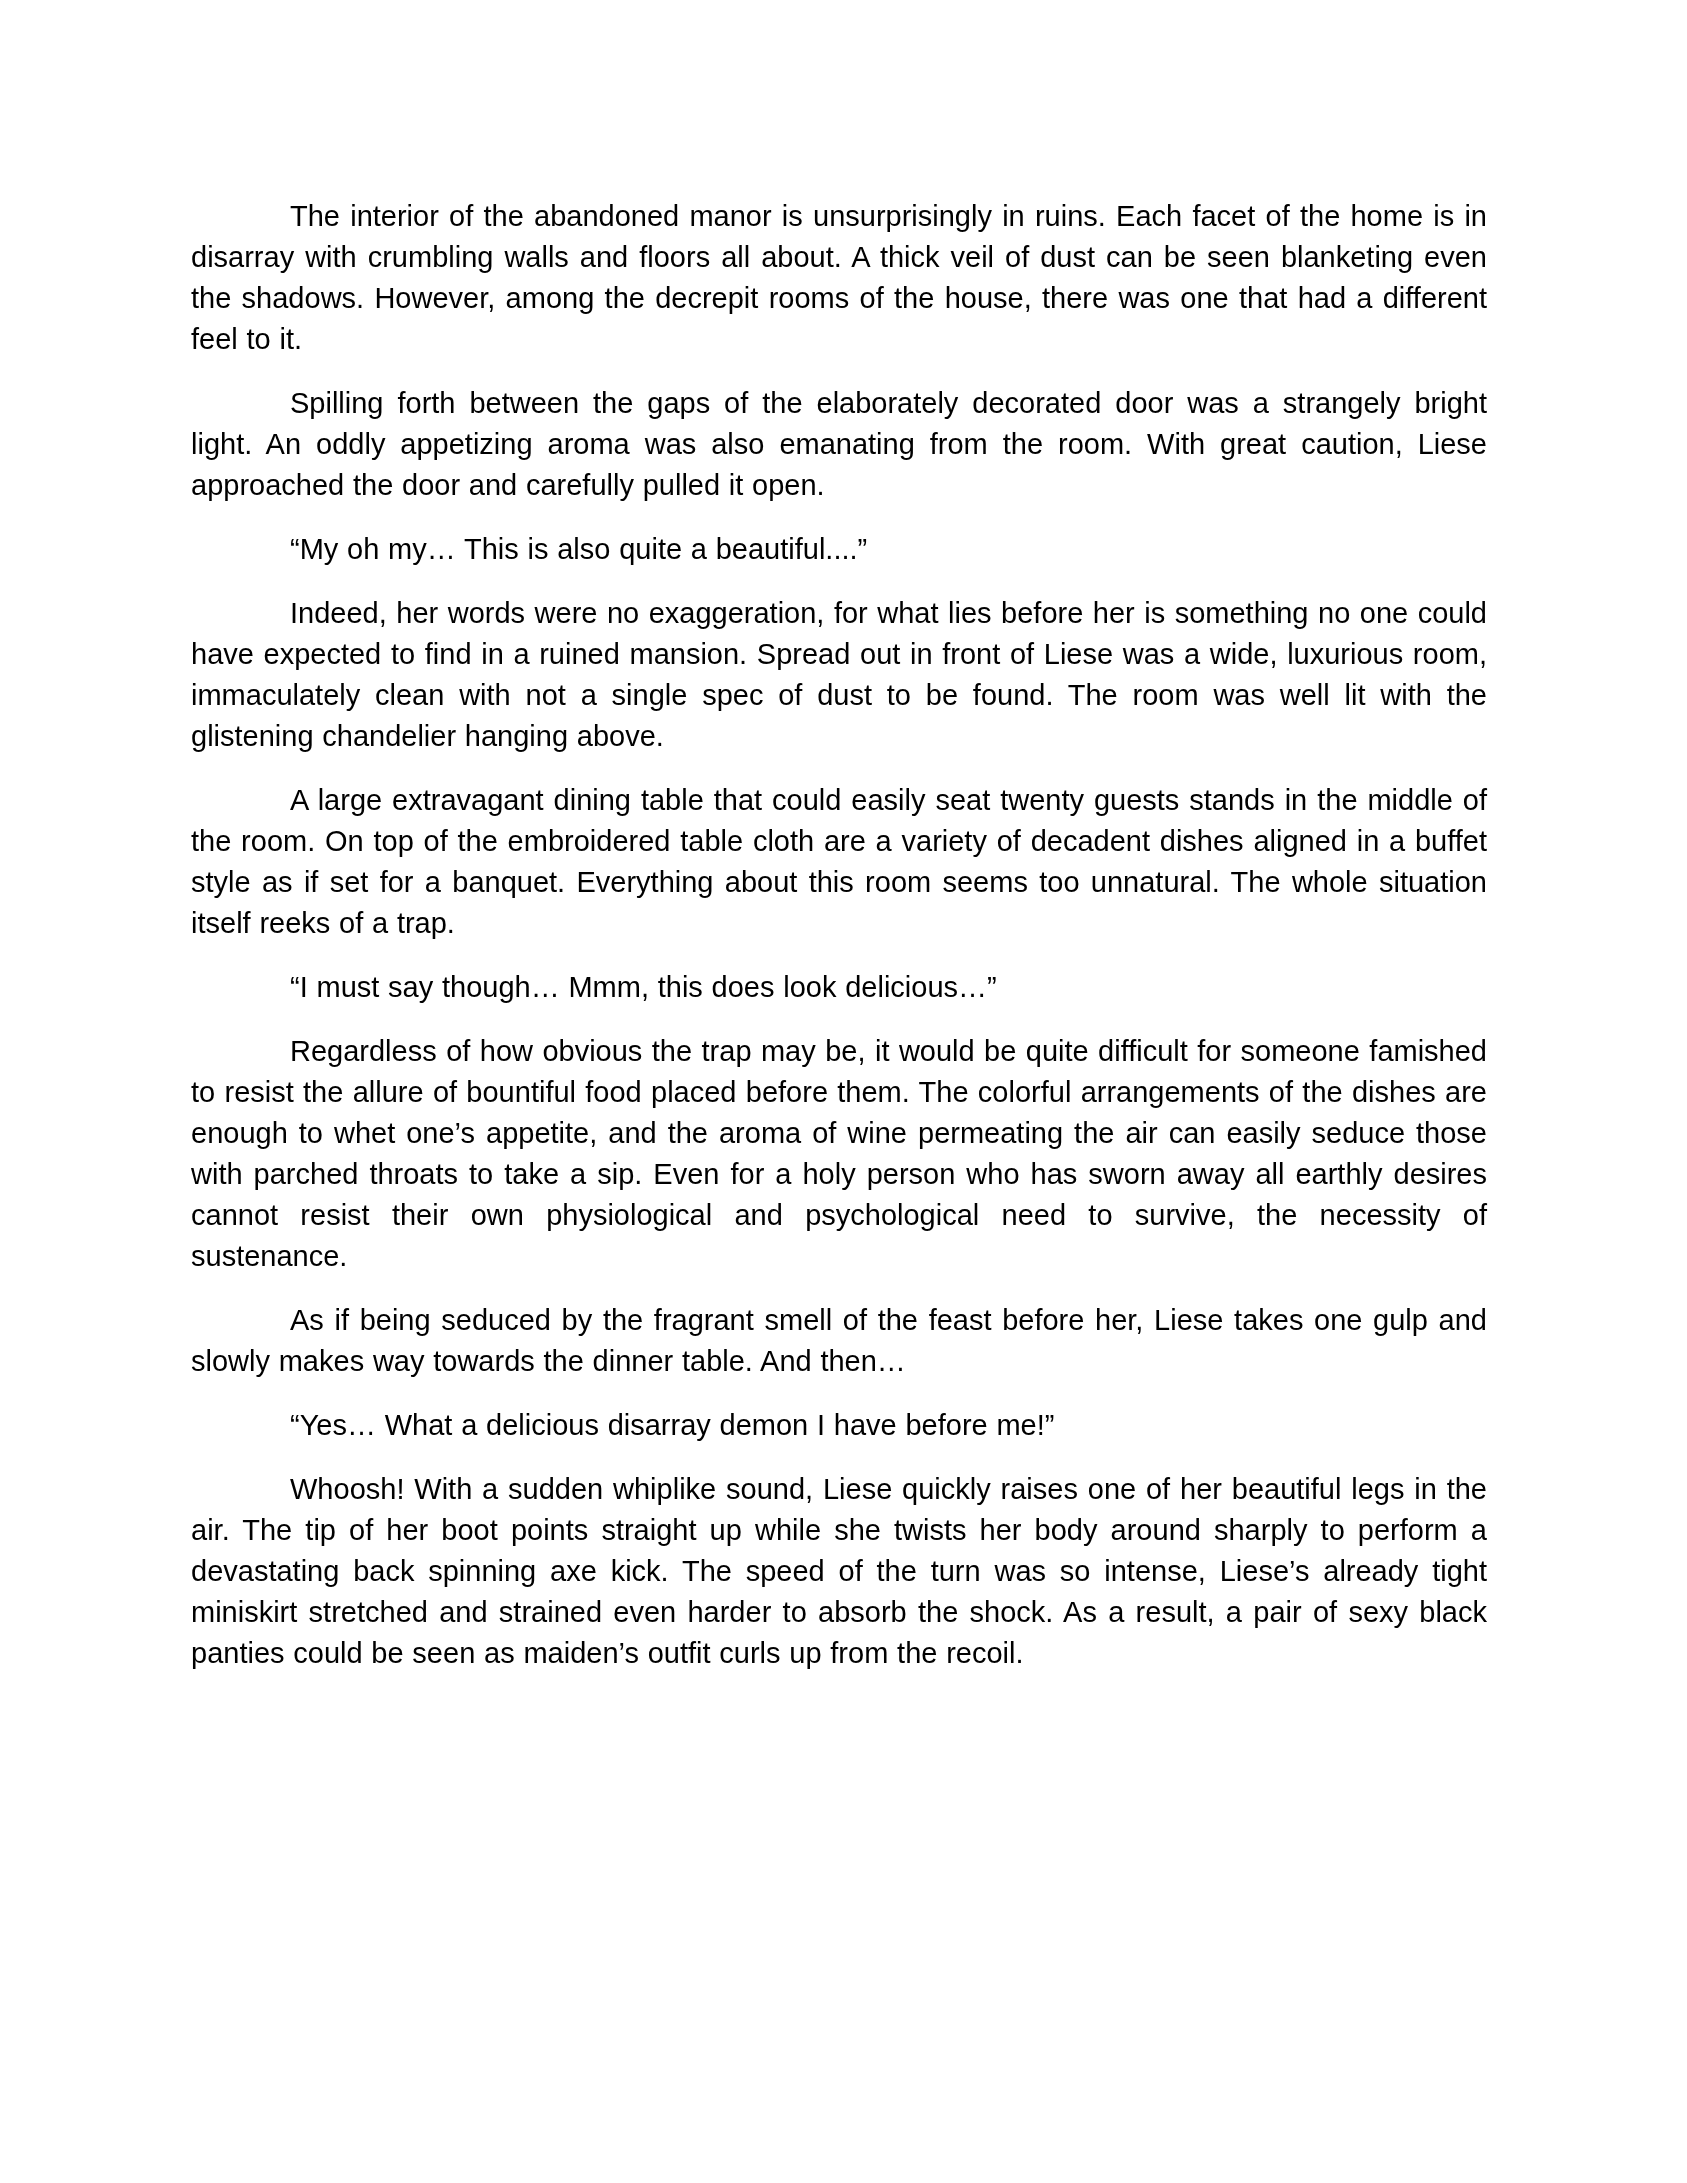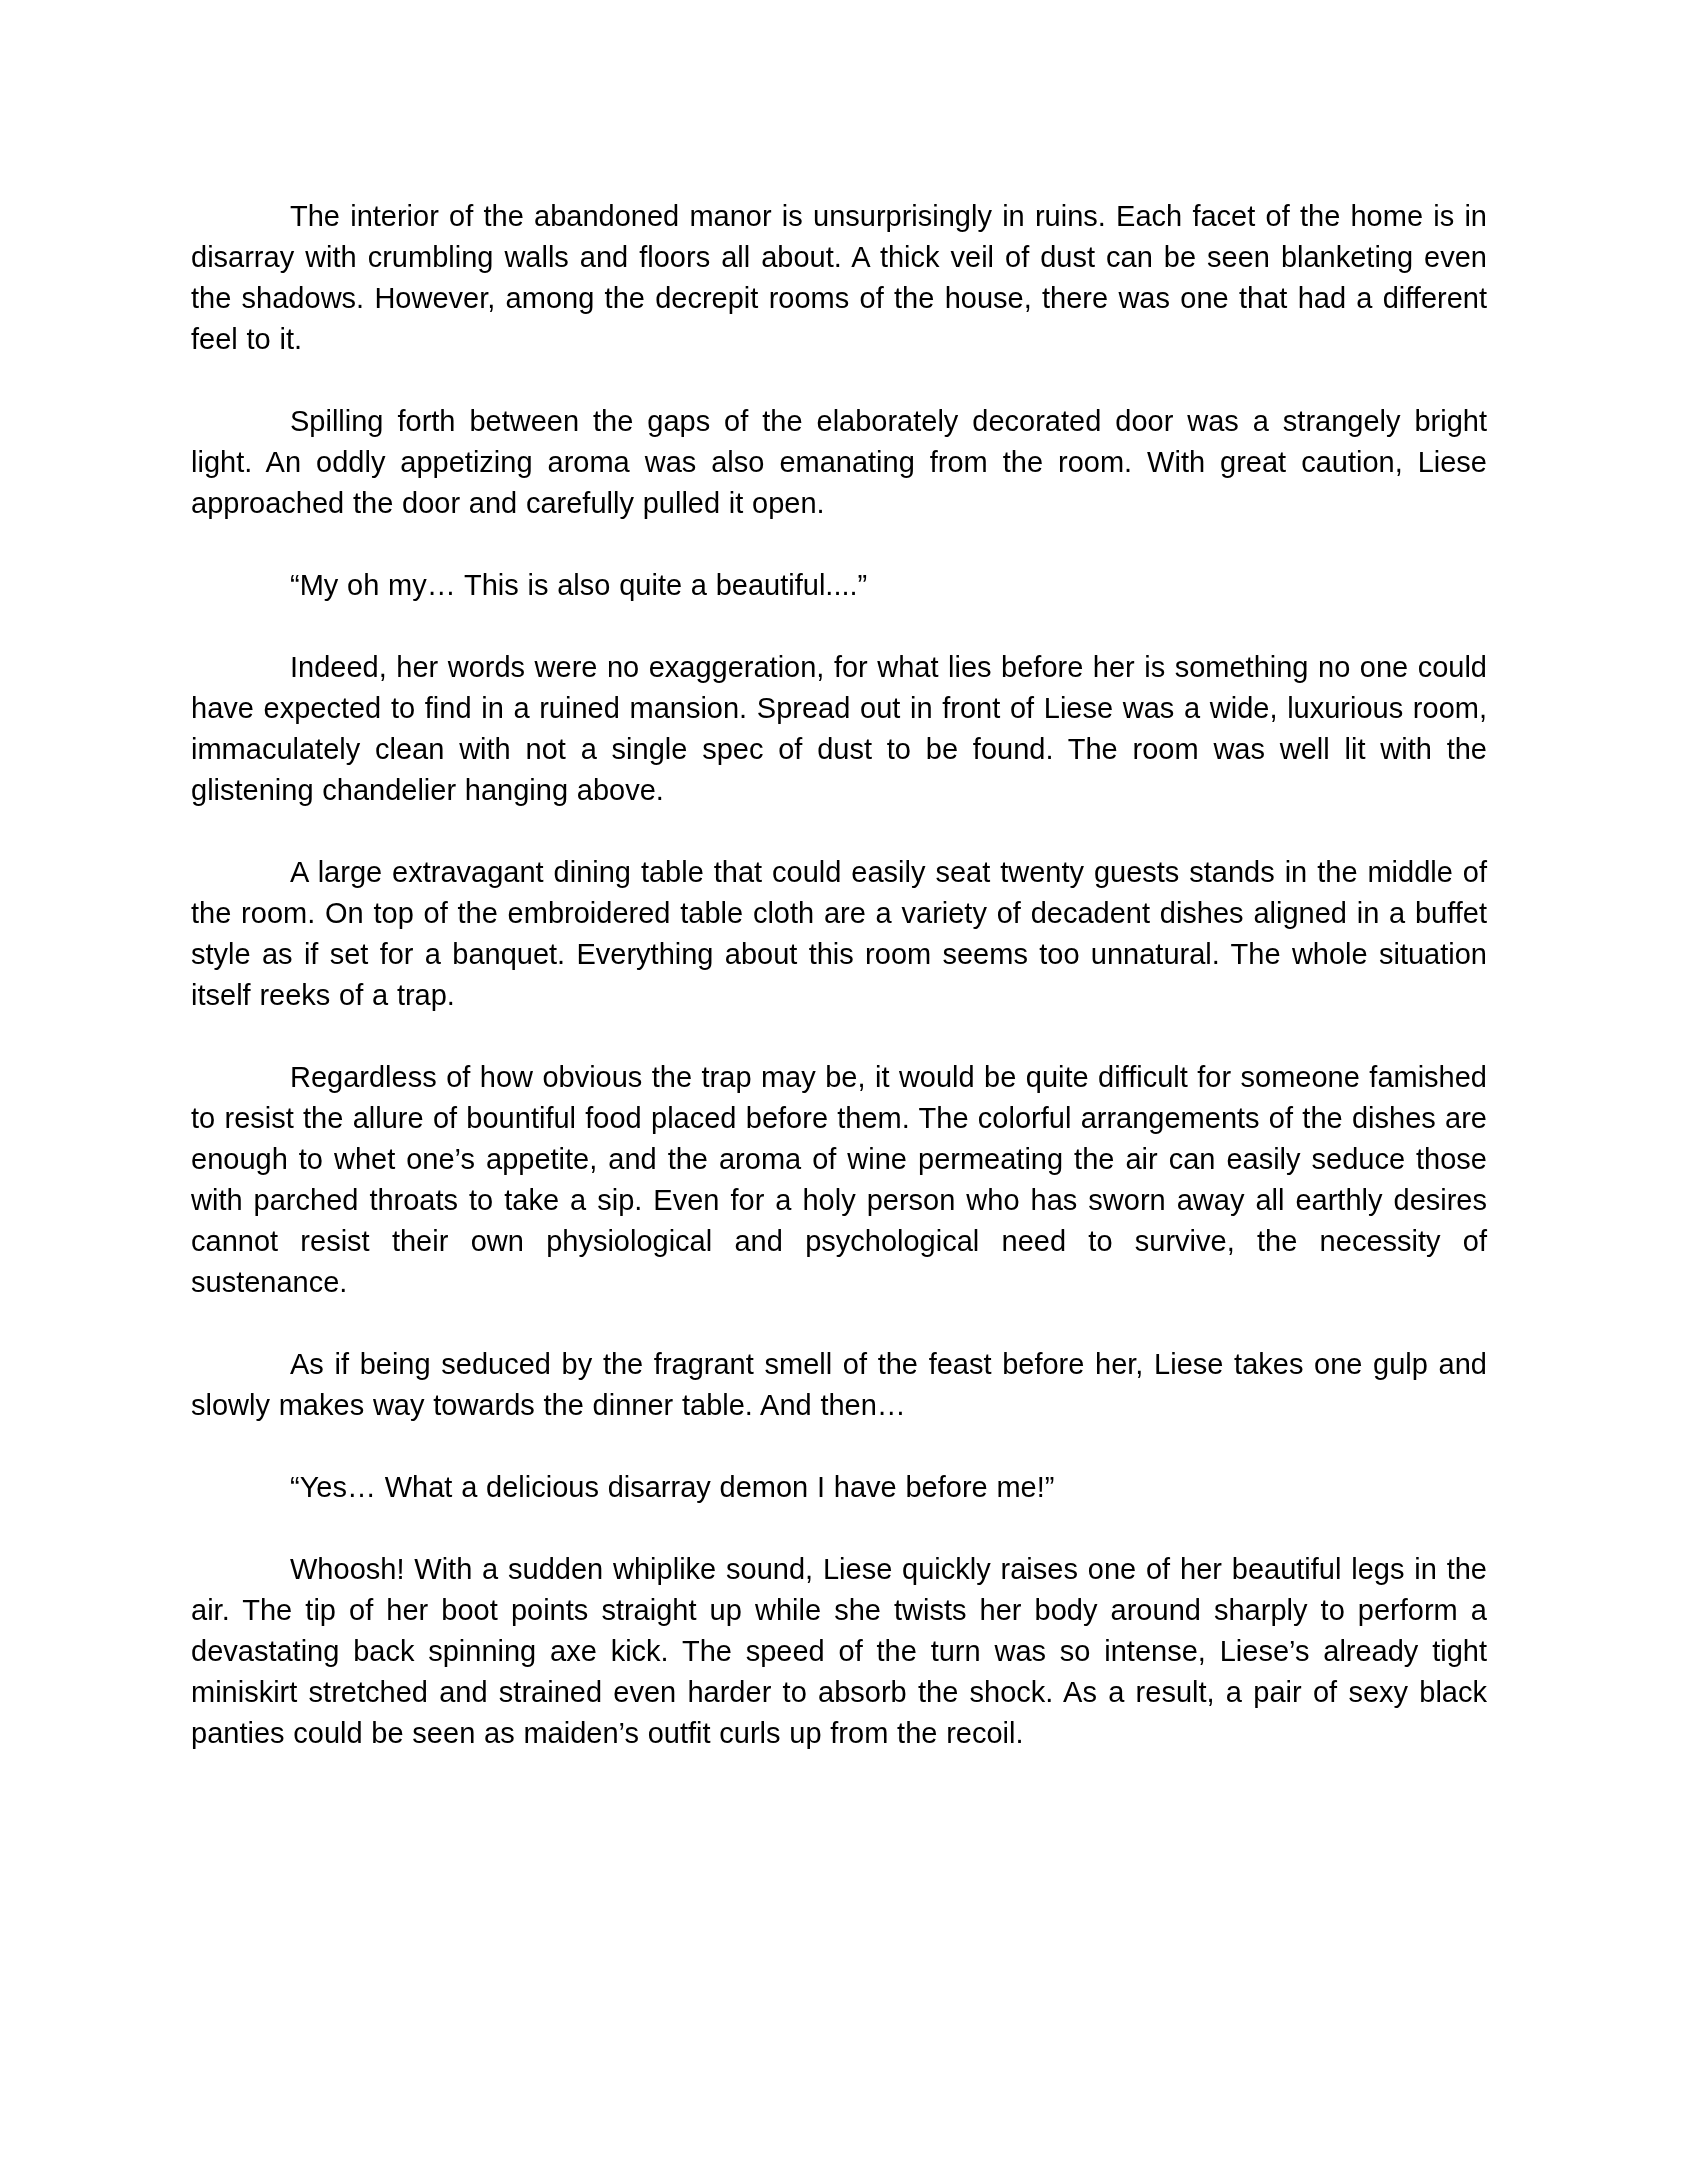--- a/index.html
+++ b/index.html
@@ -22,30 +22,31 @@
     padding: 0;
     color: #000000;
     font-size: 29px;
     line-height: 41px;
     text-align: justify;
     text-indent: 99px;
     letter-spacing: 0px;
     word-spacing: 0.7px;
   }
   .para + .para {
-    margin-top: 41px;
+    margin-top: 23px;
   }
 </style>
 </head>
 <body>
 
 <div class="page">
   <p class="para">The interior of the abandoned manor is unsurprisingly in ruins. Each facet of the home is in disarray with crumbling walls and floors all about. A thick veil of dust can be seen blanketing even the shadows. However, among the decrepit rooms of the house, there was one that had a different feel to it.</p>
   <p class="para">Spilling forth between the gaps of the elaborately decorated door was a strangely bright light. An oddly appetizing aroma was also emanating from the room. With great caution, Liese approached the door and carefully pulled it open.</p>
   <p class="para">“My oh my… This is also quite a beautiful....”</p>
   <p class="para">Indeed, her words were no exaggeration, for what lies before her is something no one could have expected to find in a ruined mansion. Spread out in front of Liese was a wide, luxurious room, immaculately clean with not a single spec of dust to be found. The room was well lit with the glistening chandelier hanging above.</p>
   <p class="para">A large extravagant dining table that could easily seat twenty guests stands in the middle of the room. On top of the embroidered table cloth are a variety of decadent dishes aligned in a buffet style as if set for a banquet. Everything about this room seems too unnatural. The whole situation itself reeks of a trap.</p>
+  <p class="para">“I must say though… Mmm, this does look delicious…”</p>
   <p class="para">Regardless of how obvious the trap may be, it would be quite difficult for someone famished to resist the allure of bountiful food placed before them. The colorful arrangements of the dishes are enough to whet one’s appetite, and the aroma of wine permeating the air can easily seduce those with parched throats to take a sip. Even for a holy person who has sworn away all earthly desires cannot resist their own physiological and psychological need to survive, the necessity of sustenance.</p>
   <p class="para">As if being seduced by the fragrant smell of the feast before her, Liese takes one gulp and slowly makes way towards the dinner table. And then…</p>
   <p class="para">“Yes… What a delicious disarray demon I have before me!”</p>
   <p class="para">Whoosh! With a sudden whiplike sound, Liese quickly raises one of her beautiful legs in the air. The tip of her boot points straight up while she twists her body around sharply to perform a devastating back spinning axe kick. The speed of the turn was so intense, Liese’s already tight miniskirt stretched and strained even harder to absorb the shock. As a result, a pair of sexy black panties could be seen as maiden’s outfit curls up from the recoil.</p>
 </div>
 
 
 </body></html>

